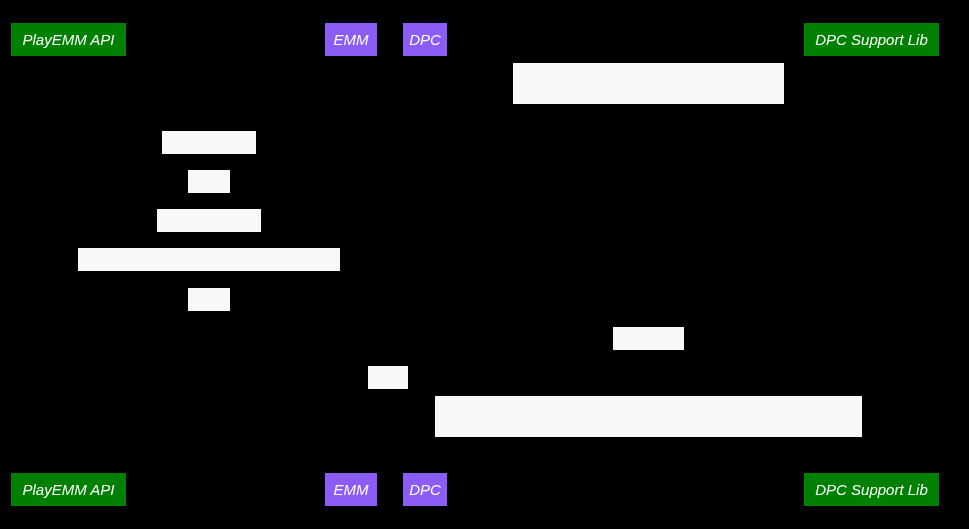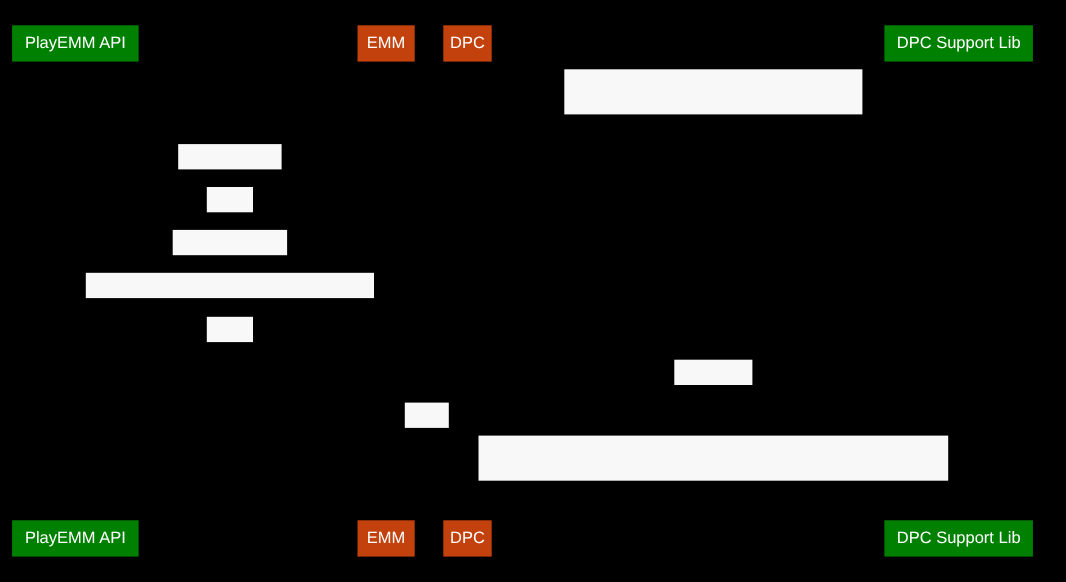--- a/index.html
+++ b/index.html
@@ -10,37 +10,38 @@
   }
   body {
     font-family: "Liberation Sans", sans-serif;
   }
   #diagram {
     position: relative;
     width: 969px;
     height: 529px;
     background: #000000;
     overflow: hidden;
+    font-style: italic;
   }
   .participant {
     position: absolute;
     display: flex;
     align-items: center;
     justify-content: center;
     color: #ffffff;
     font-family: "Liberation Sans", sans-serif;
     font-size: 15px;
     line-height: 1;
     letter-spacing: 0px;
     box-sizing: border-box;
     white-space: nowrap;
     user-select: none;
   }
   .participant.green { background: #008000; }
-  .participant.blue  { background: #c2410c; }
+  .participant.blue  { background: #8b5cf6; }
 
   .msg-label {
     position: absolute;
     background: #f8f8f8;
     color: #000000;
     font-family: "Liberation Sans", sans-serif;
     font-size: 14px;
     line-height: 19px;
     text-align: center;
     box-sizing: border-box;

